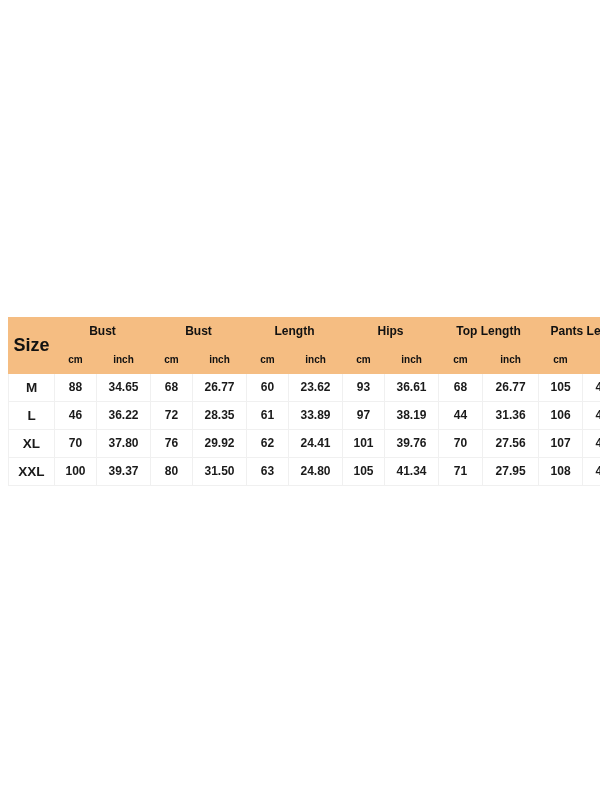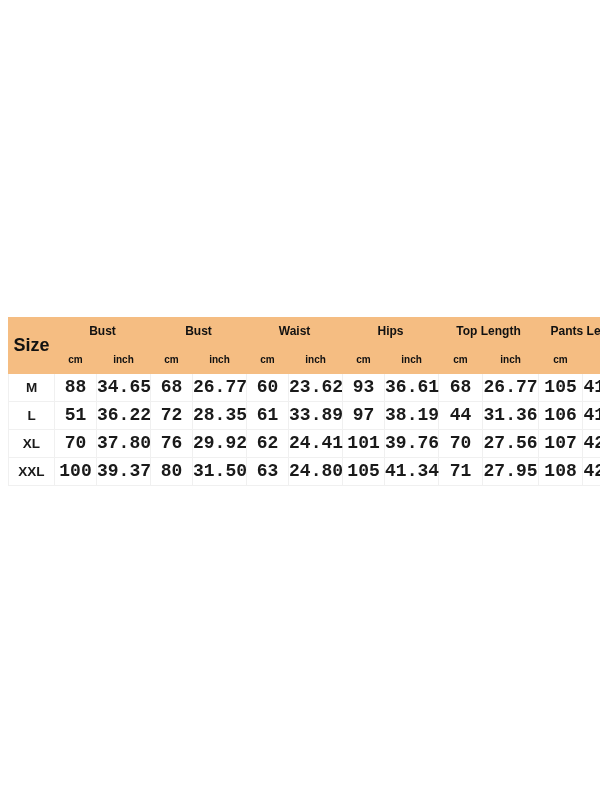--- a/index.html
+++ b/index.html
@@ -61,22 +61,21 @@
   }
   table.size-chart td.unit-head {
     font-size: 10px;
   }
   table.size-chart td.size-cell {
     font-weight: bold;
     font-size: 13.5px;
   }
   table.size-chart td.val {
     font-weight: bold;
-    font-size: 18px;
-    font-family: Liberation Mono, monospace;
+    font-size: 12px;
   }
   
   col.c-size { width: 46px; }
   col.c-cm   { width: 42px; }
   col.c-inch { width: 54px; }
   col.c-cm-w { width: 44px; }
   col.c-inch-w { width: 56px; }
 </style>
 </head>
 <body>
@@ -97,21 +96,21 @@
         <col class="c-cm-w">
           <col class="c-inch-w">
         <col class="c-cm-w">
           <col class="c-inch-w">
       </colgroup>
       <thead>
         <tr>
           <th class="size-head" rowspan="2">Size</th>
           <th class="group-head" colspan="2">Bust</th>
           <th class="group-head" colspan="2">Bust</th>
-          <th class="group-head" colspan="2">Waist</th>
+          <th class="group-head" colspan="2">Length</th>
           <th class="group-head" colspan="2">Hips</th>
           <th class="group-head" colspan="2">Top Length</th>
           <th class="group-head" colspan="2">Pants Length</th>
         </tr>
         <tr>
           <td class="unit-head">cm</td>
           <td class="unit-head">inch</td>
           <td class="unit-head">cm</td>
           <td class="unit-head">inch</td>
           <td class="unit-head">cm</td>
@@ -135,21 +134,21 @@
           <td class="val">23.62</td>
           <td class="val">93</td>
           <td class="val">36.61</td>
           <td class="val">68</td>
           <td class="val">26.77</td>
           <td class="val">105</td>
           <td class="val">41.34</td>
         </tr>
         <tr>
           <td class="size-cell">L</td>
-          <td class="val">51</td>
+          <td class="val">46</td>
           <td class="val">36.22</td>
           <td class="val">72</td>
           <td class="val">28.35</td>
           <td class="val">61</td>
           <td class="val">33.89</td>
           <td class="val">97</td>
           <td class="val">38.19</td>
           <td class="val">44</td>
           <td class="val">31.36</td>
           <td class="val">106</td>

